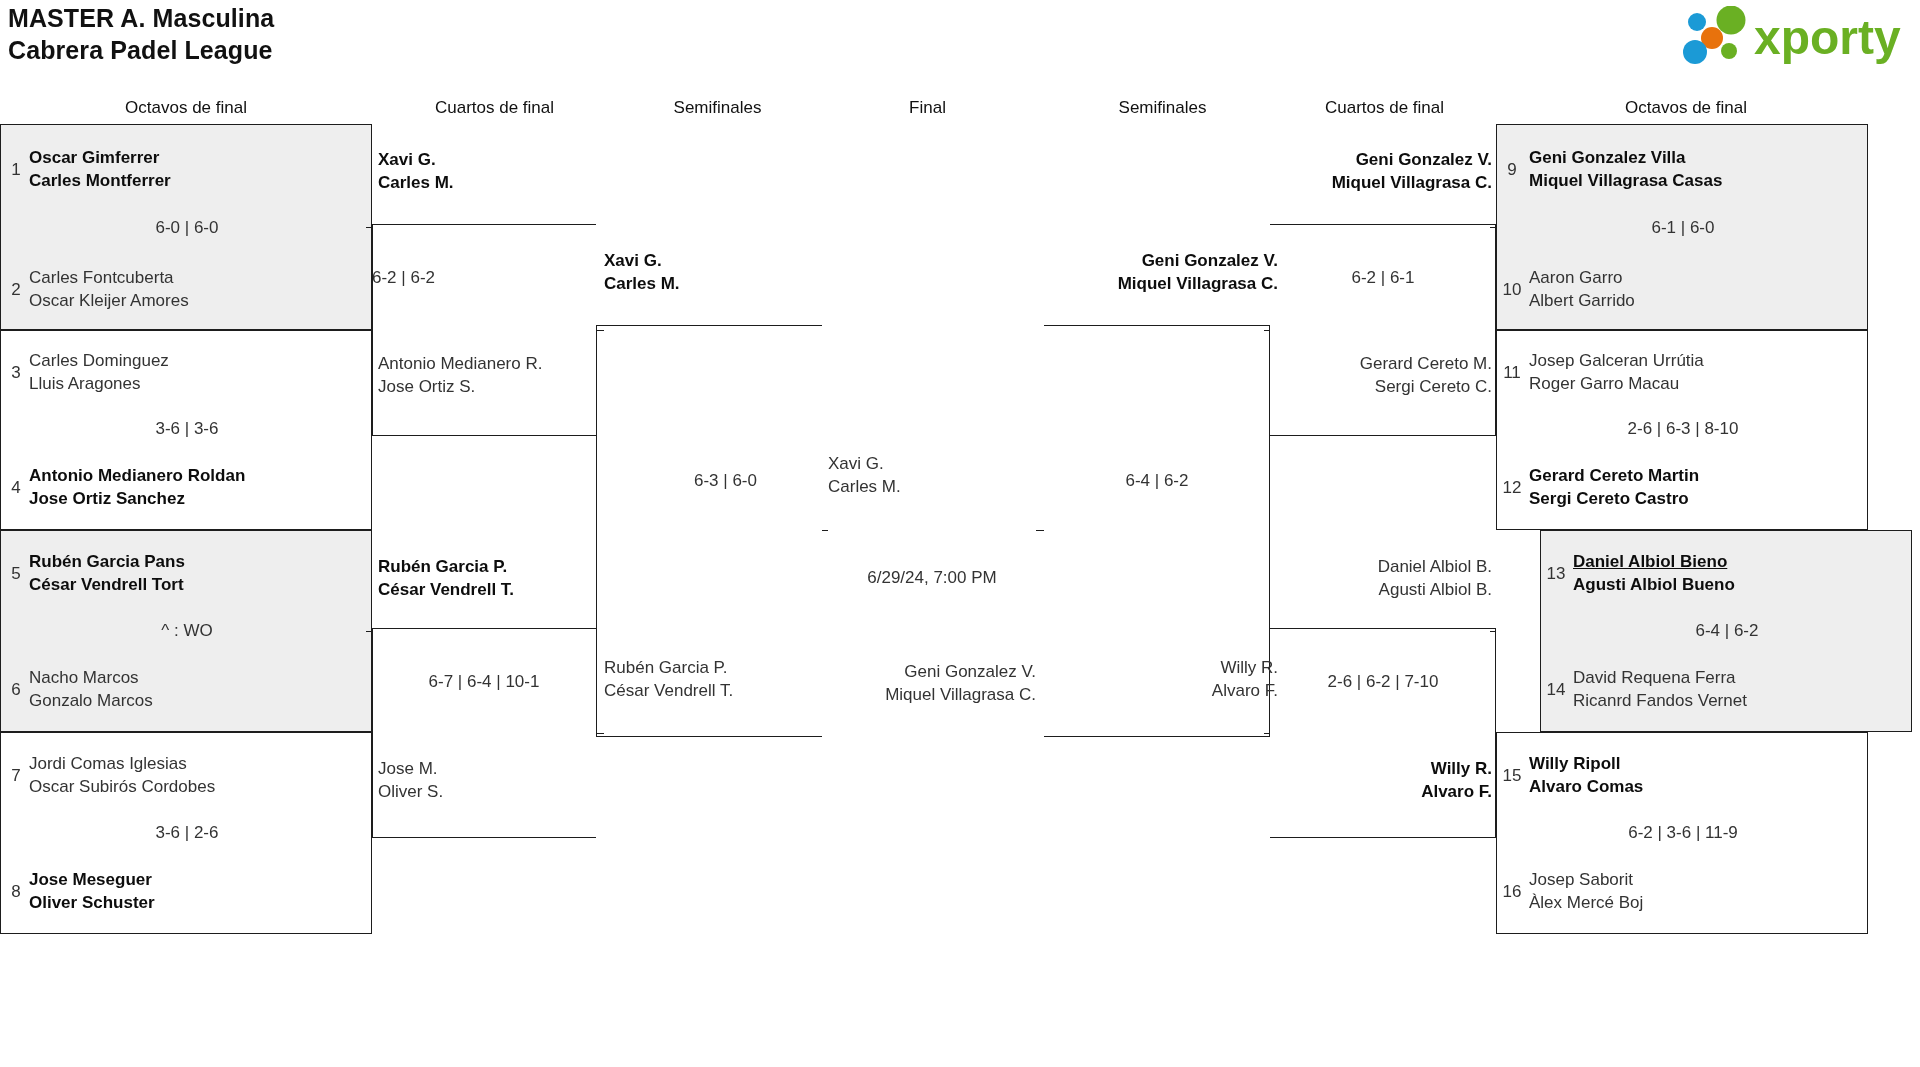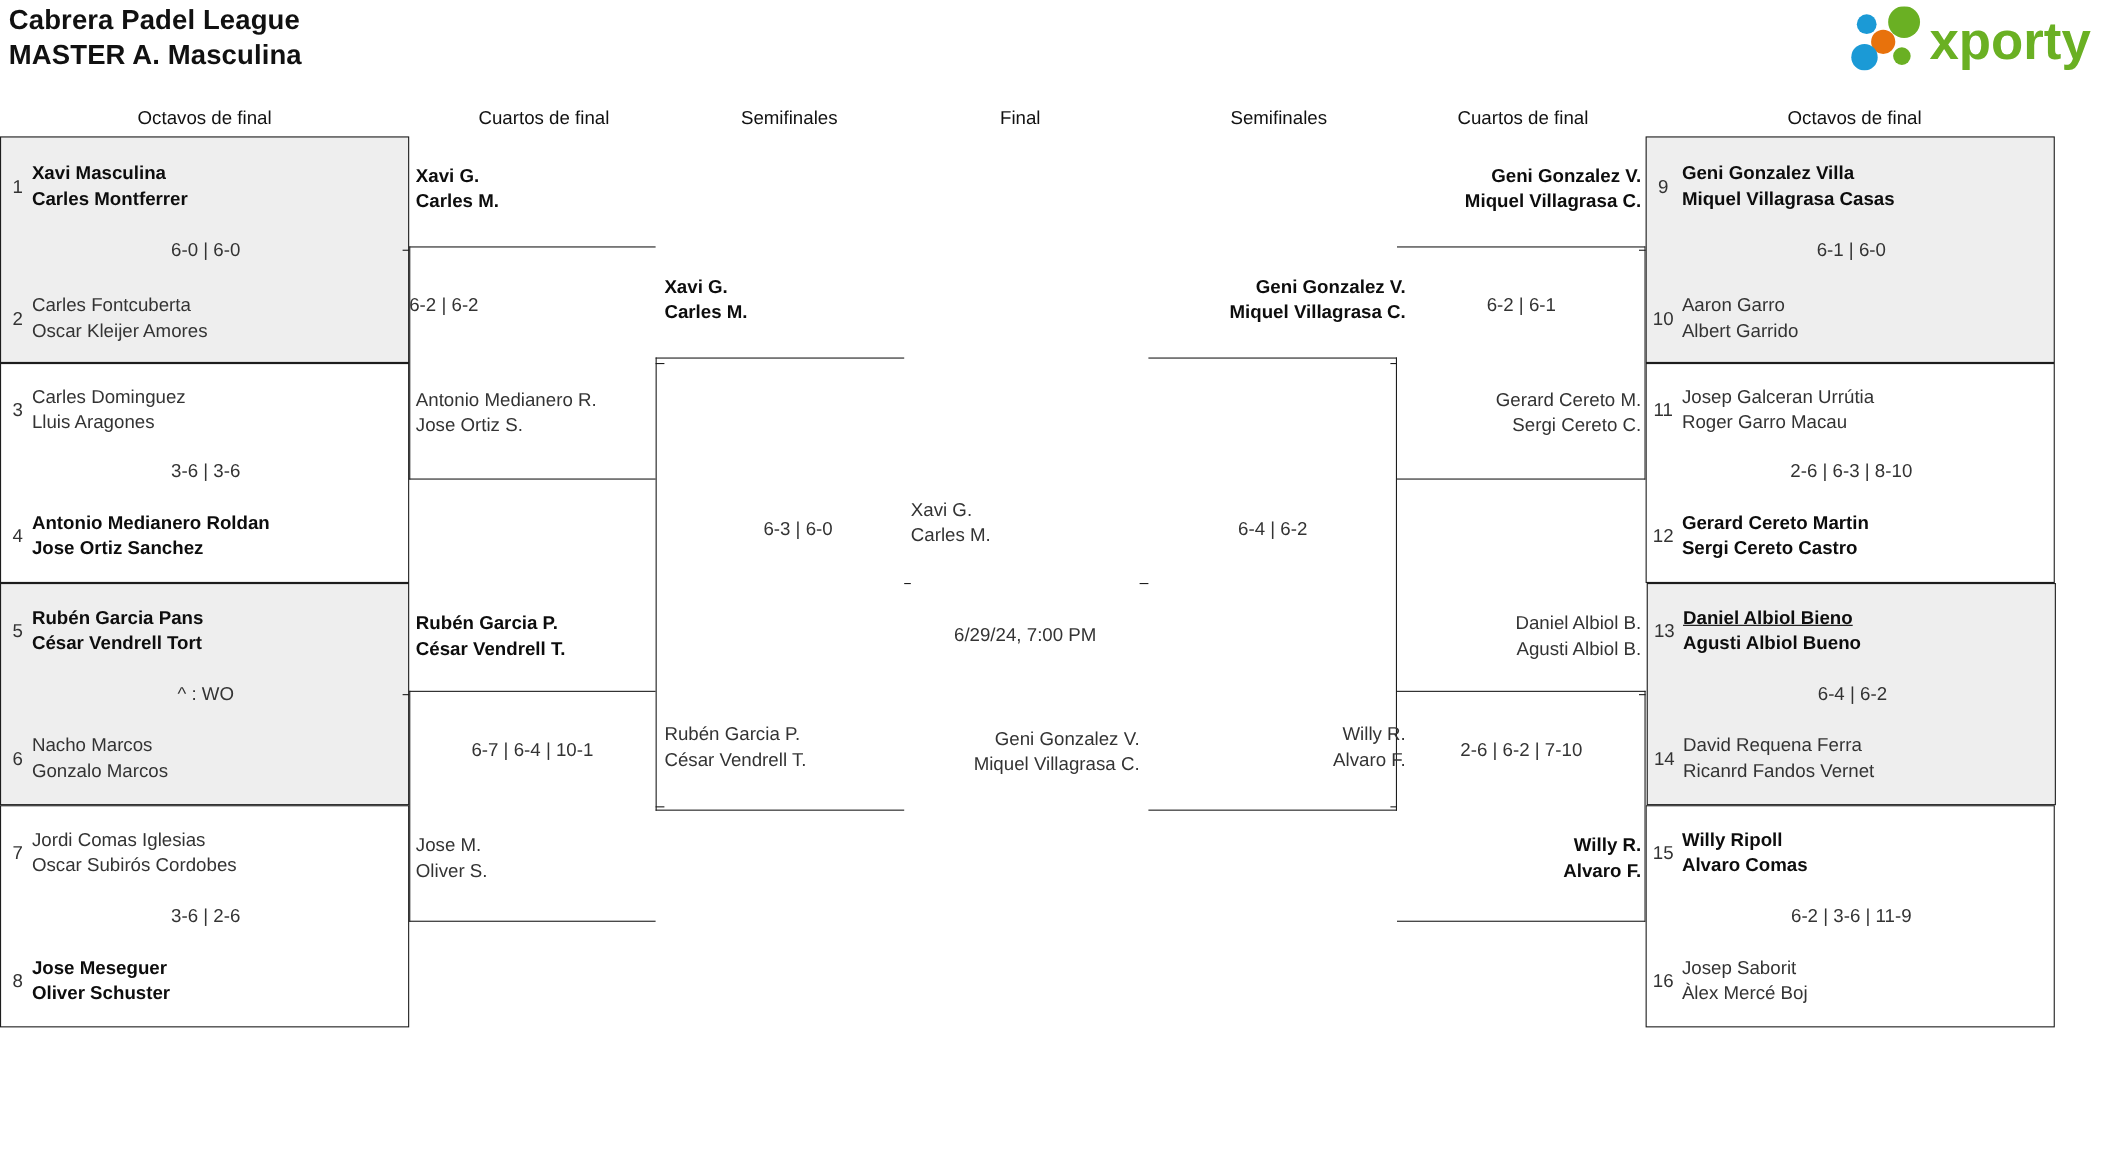--- a/index.html
+++ b/index.html
@@ -66,22 +66,22 @@
     position: absolute; font-size: 17px; line-height: 23px; white-space: nowrap; color: #333;
   }
   .lbl.win { font-weight: 700; color: #0d0d0d; }
   .lbl.r { text-align: right; }
 </style>
 </head>
 <body>
 
 <div class="header">
   <div class="title-block">
+    <div class="title-line">MASTER A. Masculina</div>
     <div class="title-line">Cabrera Padel League</div>
-    <div class="title-line">MASTER A. Masculina</div>
   </div>
 
   <div class="logo">
     <svg width="230" height="58" viewBox="0 0 230 58" xmlns="http://www.w3.org/2000/svg">
       <circle cx="17" cy="16" r="9" fill="#1b9ad6"></circle>
       <circle cx="51" cy="14" r="14.5" fill="#6ab023"></circle>
       <circle cx="32" cy="32" r="11" fill="#e8720c"></circle>
       <circle cx="15" cy="46" r="12" fill="#1b9ad6"></circle>
       <circle cx="49" cy="45" r="8" fill="#6ab023"></circle>
       <text x="74" y="48" font-family="Liberation Sans, sans-serif" font-size="48" font-weight="700" fill="#6ab023">xporty</text>
@@ -96,21 +96,21 @@
   <div class="round-label" style="left:820px; width:215px;">Final</div>
   <div class="round-label" style="left:1040px;width:245px;">Semifinales</div>
   <div class="round-label" style="left:1262px;width:245px;">Cuartos de final</div>
   <div class="round-label" style="left:1500px;width:372px;">Octavos de final</div>
 </div>
 
 <div class="bracket">
 
   <div class="r1 alt" style="left:0px; top:124px; width:372px; height:206px;">
     <div class="seed" style="left:2px;  top:36px;">1</div>
-    <div class="team win" style="left:28px; top:21px;">Xavi Masculina</div>
+    <div class="team win" style="left:28px; top:21px;">Oscar Gimferrer</div>
     <div class="team win" style="left:28px; top:44px;">Carles Montferrer</div>
     <div class="score" style="left:0; top:93px; width:372px; text-align:center;">6-0 | 6-0</div>
     <div class="seed" style="left:2px;  top:156px;">2</div>
     <div class="team" style="left:28px; top:141px;">Carles Fontcuberta</div>
     <div class="team" style="left:28px; top:164px;">Oscar Kleijer Amores</div>
   </div>
 
   <div class="r1" style="left:0px; top:330px; width:372px; height:200px;">
     <div class="seed" style="left:2px;  top:33px;">3</div>
     <div class="team" style="left:28px; top:18px;">Carles Dominguez</div>
@@ -202,21 +202,21 @@
   <div class="r1" style="left:1496px; top:330px; width:372px; height:200px;">
     <div class="seed" style="left:2px;  top:33px;">11</div>
     <div class="team" style="left:32px; top:18px;">Josep Galceran Urrútia</div>
     <div class="team" style="left:32px; top:41px;">Roger Garro Macau</div>
     <div class="score" style="left:0; top:88px; width:372px; text-align:center;">2-6 | 6-3 | 8-10</div>
     <div class="seed" style="left:2px;  top:148px;">12</div>
     <div class="team win" style="left:32px; top:133px;">Gerard Cereto Martin</div>
     <div class="team win" style="left:32px; top:156px;">Sergi Cereto Castro</div>
   </div>
 
-  <div class="r1 alt" style="left:1497px; top:530px; width:372px; height:202px;">
+  <div class="r1 alt" style="left:1540px; top:530px; width:372px; height:202px;">
     <div class="seed" style="left:2px;  top:34px;">13</div>
     <div class="team win" style="left:32px; top:19px;text-decoration:underline;">Daniel Albiol Bieno</div>
     <div class="team win" style="left:32px; top:42px;">Agusti Albiol Bueno</div>
     <div class="score" style="left:0; top:90px; width:372px; text-align:center;">6-4 | 6-2</div>
     <div class="seed" style="left:2px;  top:150px;">14</div>
     <div class="team" style="left:32px; top:135px;">David Requena Ferra</div>
     <div class="team" style="left:32px; top:158px;">Ricanrd Fandos Vernet</div>
   </div>
 
   <div class="r1" style="left:1496px; top:732px; width:372px; height:202px;">

